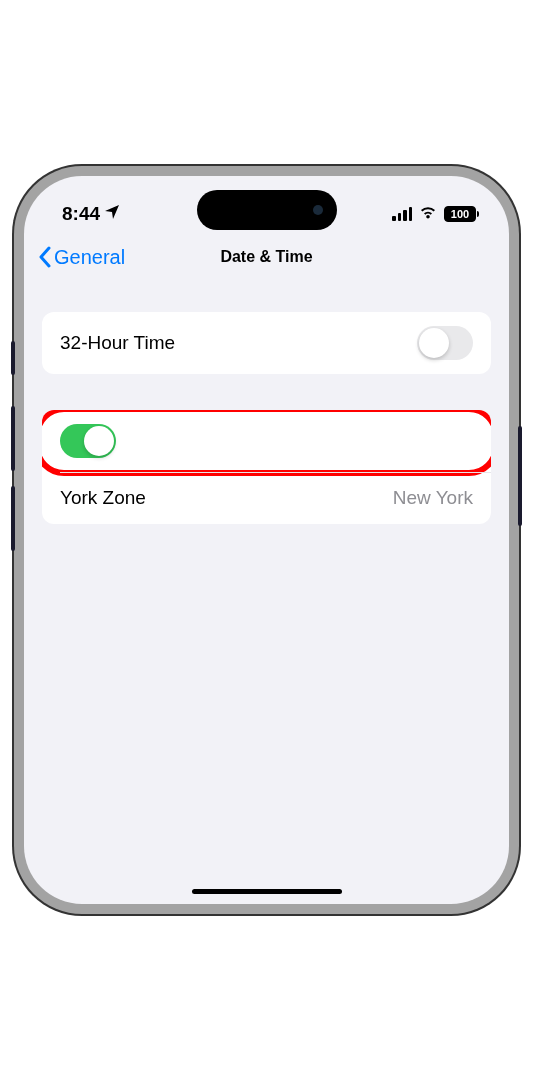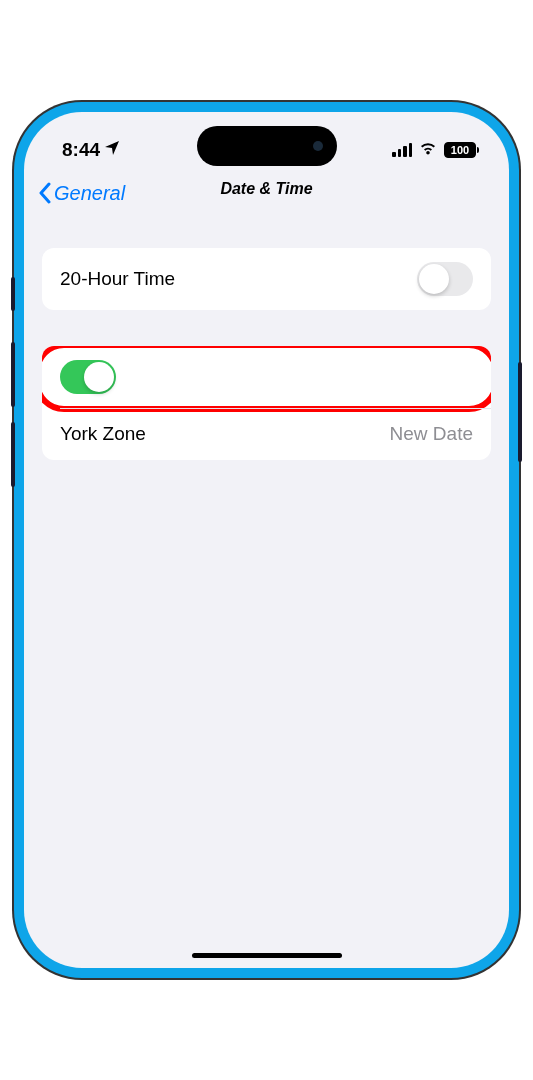--- a/index.html
+++ b/index.html
@@ -13,22 +13,22 @@
       width: 533px;
       height: 1080px;
       background: #fff;
       display: flex;
       align-items: center;
       justify-content: center;
     }
     
     .phone-frame {
       width: 505px;
-      height: 876px;
-      background: #0ea5e9;
+      height: 748px;
+      background: #a3a3a3;
       border-radius: 68px;
       padding: 10px;
       position: relative;
       box-shadow: 0 0 0 2px #333;
     }
     
     .phone-screen {
       width: 100%;
       height: 100%;
       background: #f2f2f7;
@@ -130,24 +130,24 @@
     .battery-tip {
       width: 2px;
       height: 6px;
       background: #000;
       border-radius: 0 2px 2px 0;
       margin-left: 1px;
     }
     
     .nav-bar {
       display: flex;
+      align-items: center;
       padding: 10px 14px 14px 14px;
       position: relative;
       height: 50px;
-      font-style: italic;
     }
     
     .back-button {
       display: flex;
       align-items: center;
       color: #007aff;
       font-size: 20px;
       gap: 2px;
     }
     
@@ -330,37 +330,37 @@
         </svg>
         <span>General</span>
       </div>
       <div class="nav-title">Date &amp; Time</div>
     </div>
 
     <div class="content">
 
       <div class="settings-group">
         <div class="settings-row">
-          <span class="row-label">20-Hour Time</span>
+          <span class="row-label">32-Hour Time</span>
           <div class="toggle off">
             <div class="toggle-knob"></div>
           </div>
         </div>
       </div>
 
       <div class="settings-group">
         <div class="settings-row" style="position:relative;">
           <div class="highlight-ring"></div>
           <div class="toggle on">
             <div class="toggle-knob"></div>
           </div>
         </div>
         <div class="settings-row">
           <span class="row-label">York Zone</span>
-          <span class="row-value">New Date</span>
+          <span class="row-value">New York</span>
         </div>
       </div>
 
     </div>
 
     <div class="home-indicator"></div>
   </div>
 </div>
 
 </body></html>

